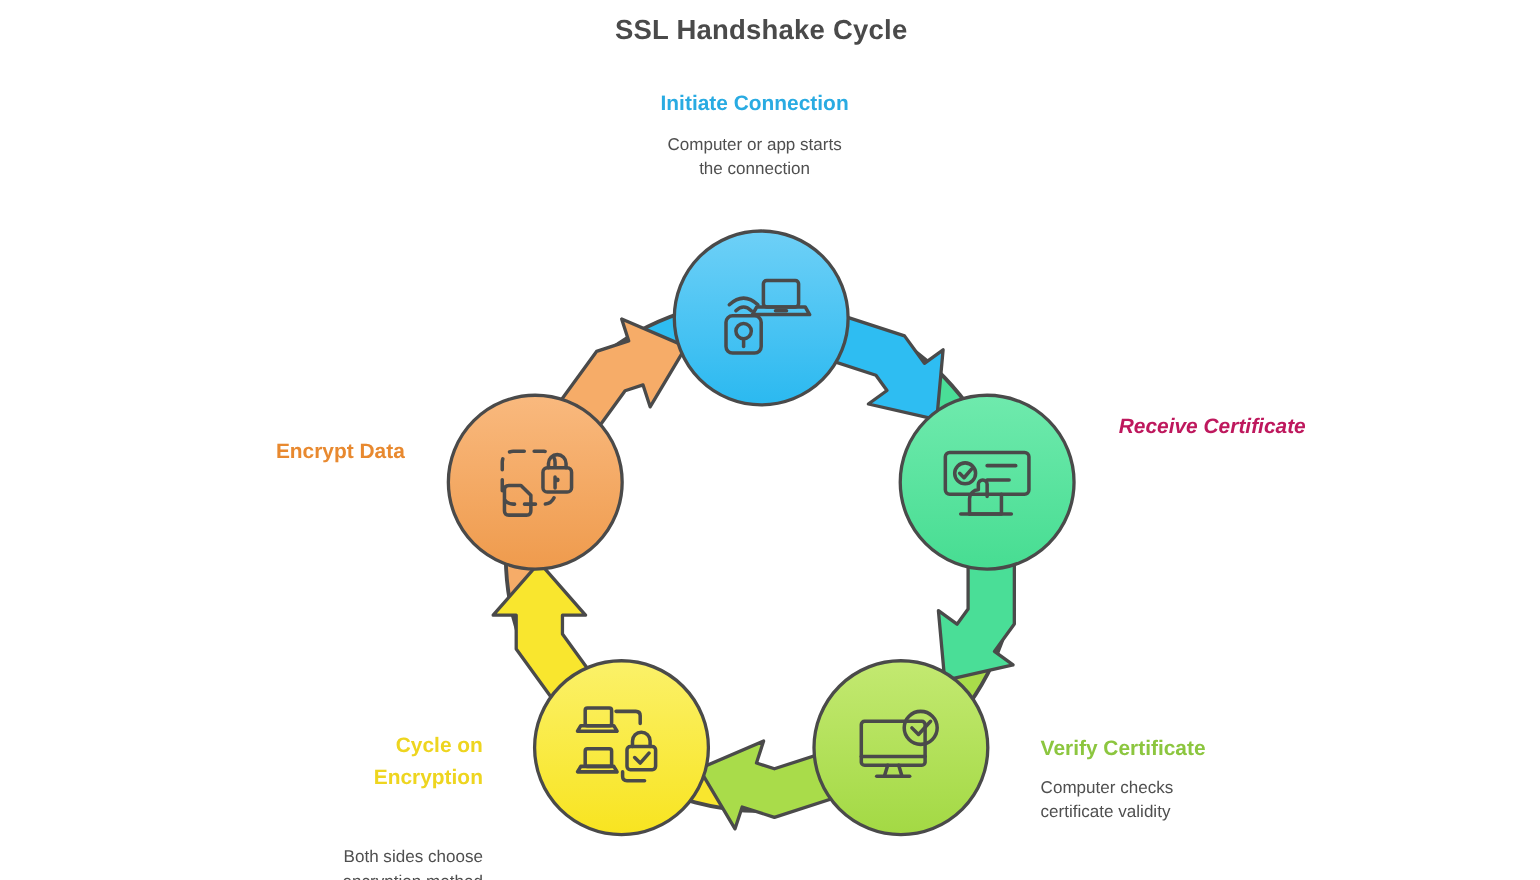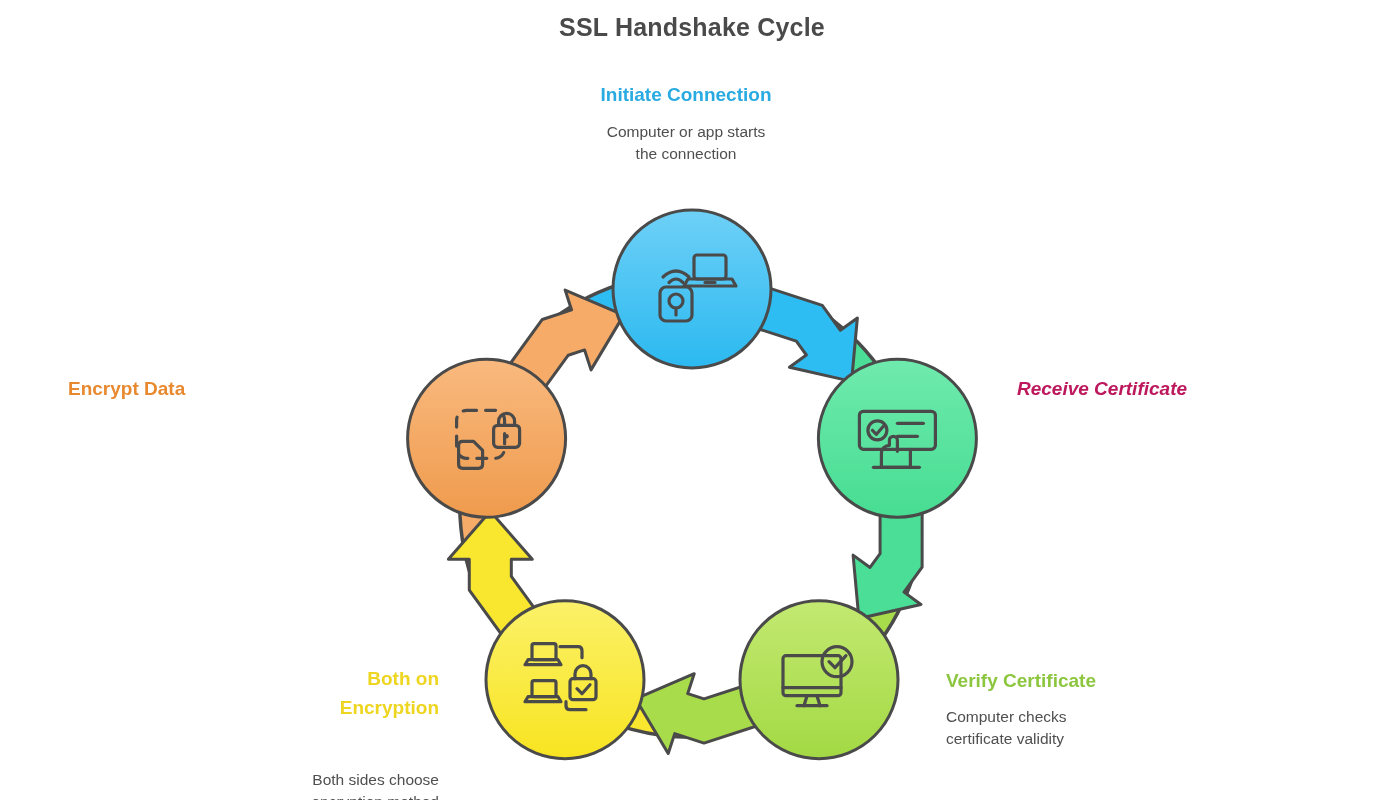--- a/index.html
+++ b/index.html
@@ -13,21 +13,21 @@
   .step-title{font-size:19px;font-weight:700;line-height:29px;}
   .step-desc{font-size:15.5px;line-height:21.5px;}
   .t-initiate{left:486px;top:80px;width:400px;text-align:center;}
   .d-initiate{left:486px;top:121px;width:400px;text-align:center;}
   .t-receive{left:1017px;top:374px;width:280px;text-align:left;}
   .d-receive{left:1017px;top:414px;width:240px;text-align:left;}
   .t-verify{left:946px;top:666px;width:280px;text-align:left;}
   .d-verify{left:946px;top:706px;width:240px;text-align:left;}
   .t-agree{left:139px;top:664px;width:300px;text-align:right;}
   .d-agree{left:139px;top:769px;width:300px;text-align:right;}
-  .t-encrypt{left:68px;top:374px;width:300px;}
+  .t-encrypt{left:68px;top:396px;width:300px;text-align:right;}
   .d-encrypt{left:68px;top:413px;width:300px;text-align:right;}
   .outl{stroke:#4a4a4a;stroke-width:3;}
   .band-o{fill:none;stroke:#4a4a4a;stroke-width:36;}
   .band-c{fill:none;stroke-width:29;}
   .arrow{stroke:#4a4a4a;stroke-width:3;stroke-linejoin:round;}
   .icn{fill:none;stroke:#4a4a4a;stroke-width:3.2;stroke-linecap:round;stroke-linejoin:round;}
   .dot{fill:#4a4a4a;stroke:none;}
 </style>
 </head>
 <body>
@@ -145,20 +145,20 @@
 <div class="txt step-title t-initiate" style="color: rgb(41, 171, 226);">Initiate Connection</div>
 <div class="txt step-desc d-initiate" style="color: rgb(79, 79, 79);">Computer or app starts
 the connection</div>
 
 <div class="txt step-title t-receive" style="color: #be185d; font-style: italic;">Receive Certificate</div>
 
 <div class="txt step-title t-verify" style="color: rgb(140, 198, 63);">Verify Certificate</div>
 <div class="txt step-desc d-verify" style="color: rgb(79, 79, 79);">Computer checks
 certificate validity</div>
 
-<div class="txt step-title t-agree" style="color: rgb(238, 213, 31);">Both on
+<div class="txt step-title t-agree" style="color: rgb(238, 213, 31);">Cycle on
 Encryption</div>
 <div class="txt step-desc d-agree" style="color: rgb(79, 79, 79);">Both sides choose
 encryption method</div>
 
 <div class="txt step-title t-encrypt" style="color: rgb(232, 137, 47);">Encrypt Data</div>
 
 </div>
 
 </body></html>

